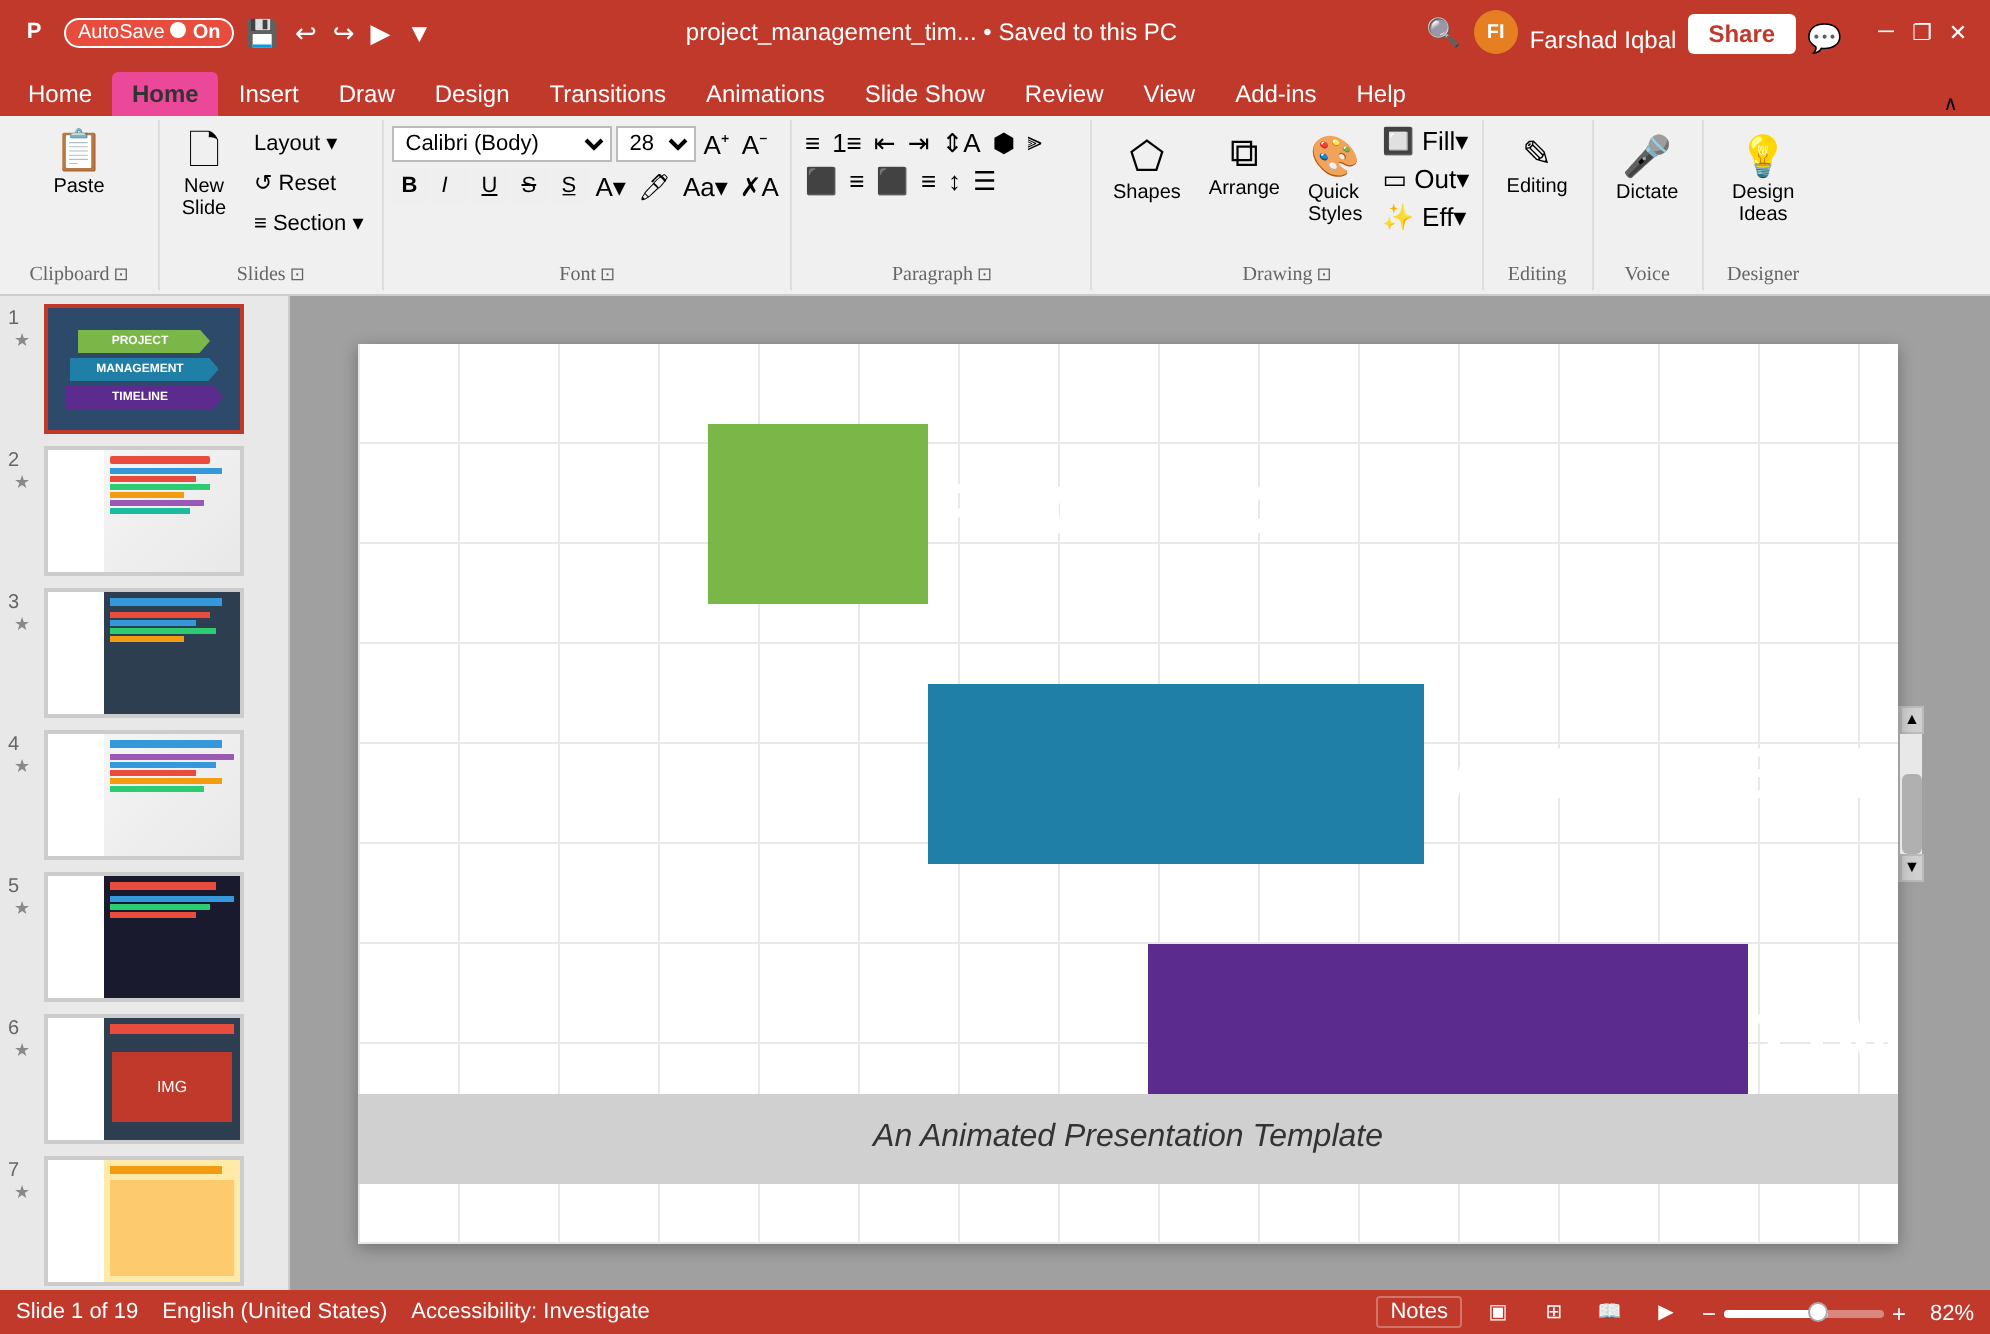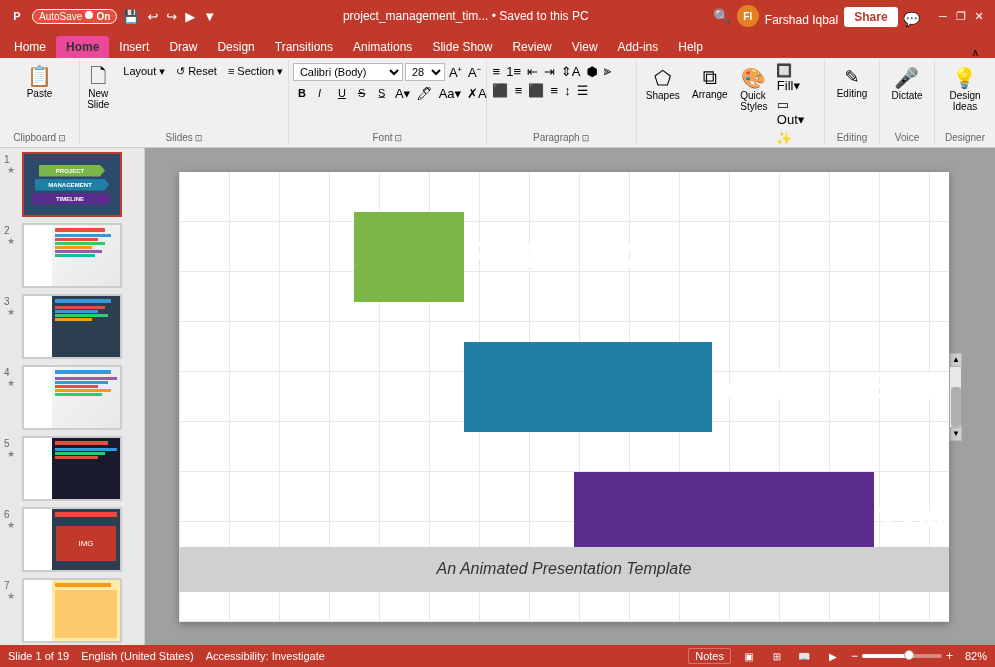--- a/index.html
+++ b/index.html
@@ -66,22 +66,23 @@
       display: flex;
       align-items: flex-start;
       gap: 2px;
       flex: 1;
     }
     .ribbon-group-label {
       font-size: 10px;
       color: #666;
       margin-top: 2px;
       display: flex;
-      align-items: flex-end;
+      align-items: flex-start;
       gap: 2px;
+      font-family: Liberation Serif, serif;
     }
     .ribbon-btn {
       display: flex;
       flex-direction: column;
       align-items: center;
       padding: 3px 5px;
       cursor: pointer;
       border-radius: 3px;
       font-size: 10px;
       min-width: 36px;
@@ -252,21 +253,21 @@
       height: 22px;
       background: #c0392b;
       display: flex;
       align-items: center;
       justify-content: space-between;
       padding: 0 8px;
       font-size: 11px;
       color: white;
     }
     #status-left { display: flex; align-items: center; gap: 12px; }
-    #status-right { display: flex; align-items: center; gap: 8px; margin-left: 40px; }
+    #status-right { display: flex; align-items: flex-end; gap: 8px; margin-left: 40px; }
     .status-view-btn {
       width: 20px;
       height: 16px;
       display: flex;
       align-items: center;
       justify-content: center;
       cursor: pointer;
       border-radius: 2px;
       font-size: 10px;
       color: white;
@@ -390,21 +391,21 @@
       <span style="font-size:9px;cursor:pointer;">⊡</span>
     </div>
   </div>
 
   <div class="ribbon-group" style="min-width:90px;">
     <div class="ribbon-group-content">
       <div class="ribbon-btn" style="flex-direction:column;align-items:center;">
         <div class="ribbon-btn-icon">🗋</div>
         <div class="ribbon-btn-label">New<br>Slide</div>
       </div>
-      <div style="display:flex;flex-direction:row;gap:1px;">
+      <div style="display:flex;flex-direction:column;gap:1px;">
         <div class="ribbon-btn-small">Layout ▾</div>
         <div class="ribbon-btn-small">↺ Reset</div>
         <div class="ribbon-btn-small">≡ Section ▾</div>
       </div>
     </div>
     <div class="ribbon-group-label">
       <span>Slides</span>
       <span style="font-size:9px;cursor:pointer;">⊡</span>
     </div>
   </div>

